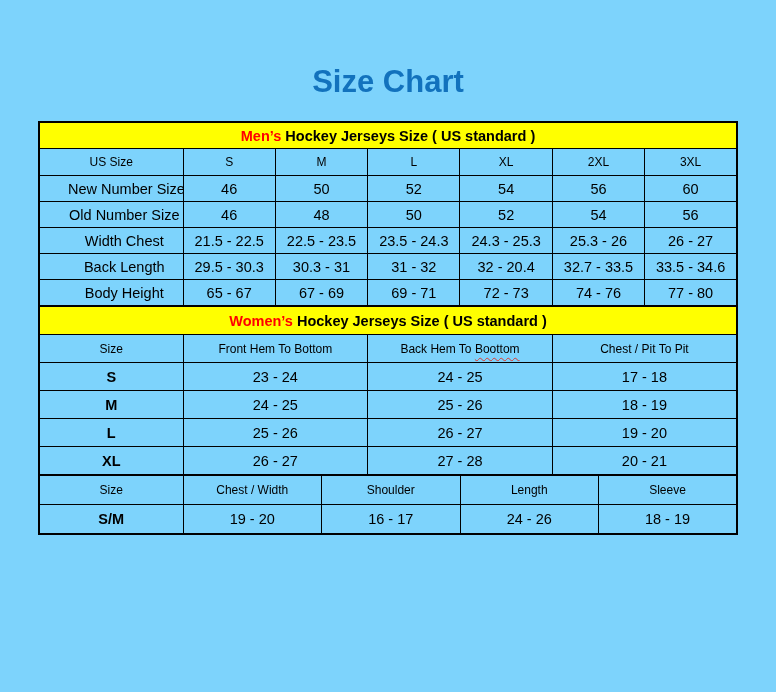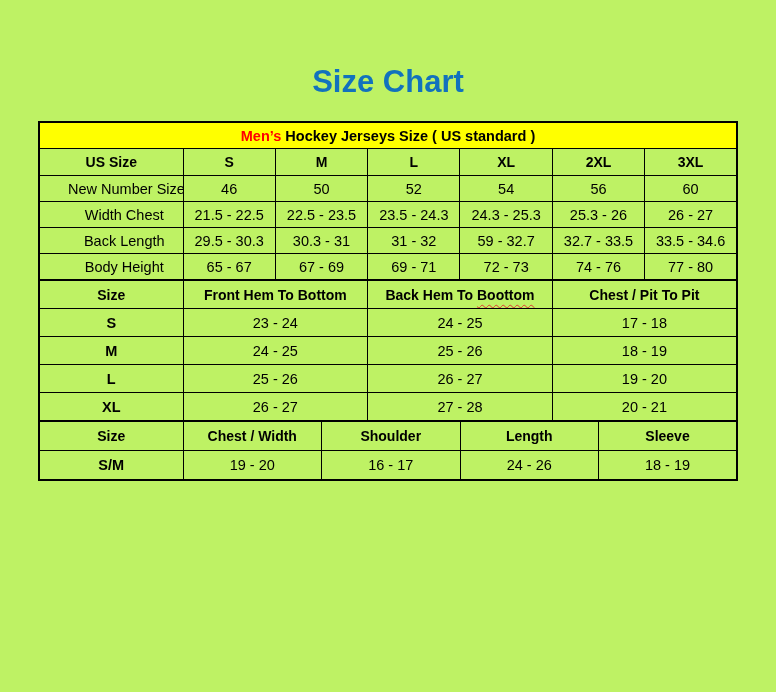--- a/index.html
+++ b/index.html
@@ -1,19 +1,19 @@
 <!DOCTYPE html>
 <html><head>
 <meta charset="utf-8">
 <style>
   html,body{margin:0;padding:0;background:#ffffff;}
   .stage{
     position:relative;
     width:776px;height:692px;
-    background:#bef264;
+    background:#7dd3fc;
     font-family:"Liberation Sans", sans-serif;
     color:#000;
     overflow:hidden;
   }
   .title{
     position:absolute;
     top:64px;left:0;width:776px;
     margin:0;
     text-align:center;
     font-size:31px;
@@ -46,21 +46,21 @@
   .banner-cell{
     background:#ffff00;
     height:34px;
     border-top:2px solid #000;
     border-bottom:2px solid #000;
     font-size:17px;
     font-weight:bold;
   }
   .youth .banner-cell{ height:28px; }
   .banner-hl{ color:#ff0000; }
-  .head th{ font-weight:bold; font-size:14px; height:26px; }
+  .head th{ font-weight:normal; font-size:12px; height:26px; }
   .men td{ height:25px; }
   .men td.label{ font-weight:400;padding-left:28px; }
   .women th, .women td{ height:27px; }
   .youth th, .youth td{ height:28px; }
   td.label-bold{ font-weight:bold; }
   .squiggle{
     text-decoration-line:underline;
     text-decoration-style:wavy;
     text-decoration-color:#e0392f;
     text-decoration-thickness:1px;
@@ -104,34 +104,43 @@
       <tr>
         <td class="label">New Number Size</td>
         <td>46</td>
         <td>50</td>
         <td>52</td>
         <td>54</td>
         <td>56</td>
         <td>60</td>
       </tr>
       <tr>
+        <td class="label">Old Number Size</td>
+        <td>46</td>
+        <td>48</td>
+        <td>50</td>
+        <td>52</td>
+        <td>54</td>
+        <td>56</td>
+      </tr>
+      <tr>
         <td class="label">Width Chest</td>
         <td>21.5 - 22.5</td>
         <td>22.5 - 23.5</td>
         <td>23.5 - 24.3</td>
         <td>24.3 - 25.3</td>
         <td>25.3 - 26</td>
         <td>26 - 27</td>
       </tr>
       <tr>
         <td class="label">Back Length</td>
         <td>29.5 - 30.3</td>
         <td>30.3 - 31</td>
         <td>31 - 32</td>
-        <td>59 - 32.7</td>
+        <td>32 - 20.4</td>
         <td>32.7 - 33.5</td>
         <td>33.5 - 34.6</td>
       </tr>
       <tr>
         <td class="label">Body Height</td>
         <td>65 - 67</td>
         <td>67 - 69</td>
         <td>69 - 71</td>
         <td>72 - 73</td>
         <td>74 - 76</td>
@@ -141,20 +150,25 @@
       </table>
 
     <table class="tbl women">
       <colgroup>
         <col class="labelcol">
           <col>
           <col>
           <col>
       </colgroup>
       <tbody>
+          <tr>
+        <td class="banner-cell" colspan="4">
+          <span class="banner-hl">Women’s</span><span> Hockey Jerseys Size ( US standard )</span>
+        </td>
+      </tr>
       <tr class="head">
         <th>Size</th>
         <th>Front Hem To Bottom</th>
         <th><span>Back Hem To </span><span class="squiggle">Boottom</span></th>
         <th>Chest / Pit To Pit</th>
       </tr>
       <tr>
         <td class="label-bold">S</td>
         <td>23 - 24</td>
         <td>24 - 25</td>

